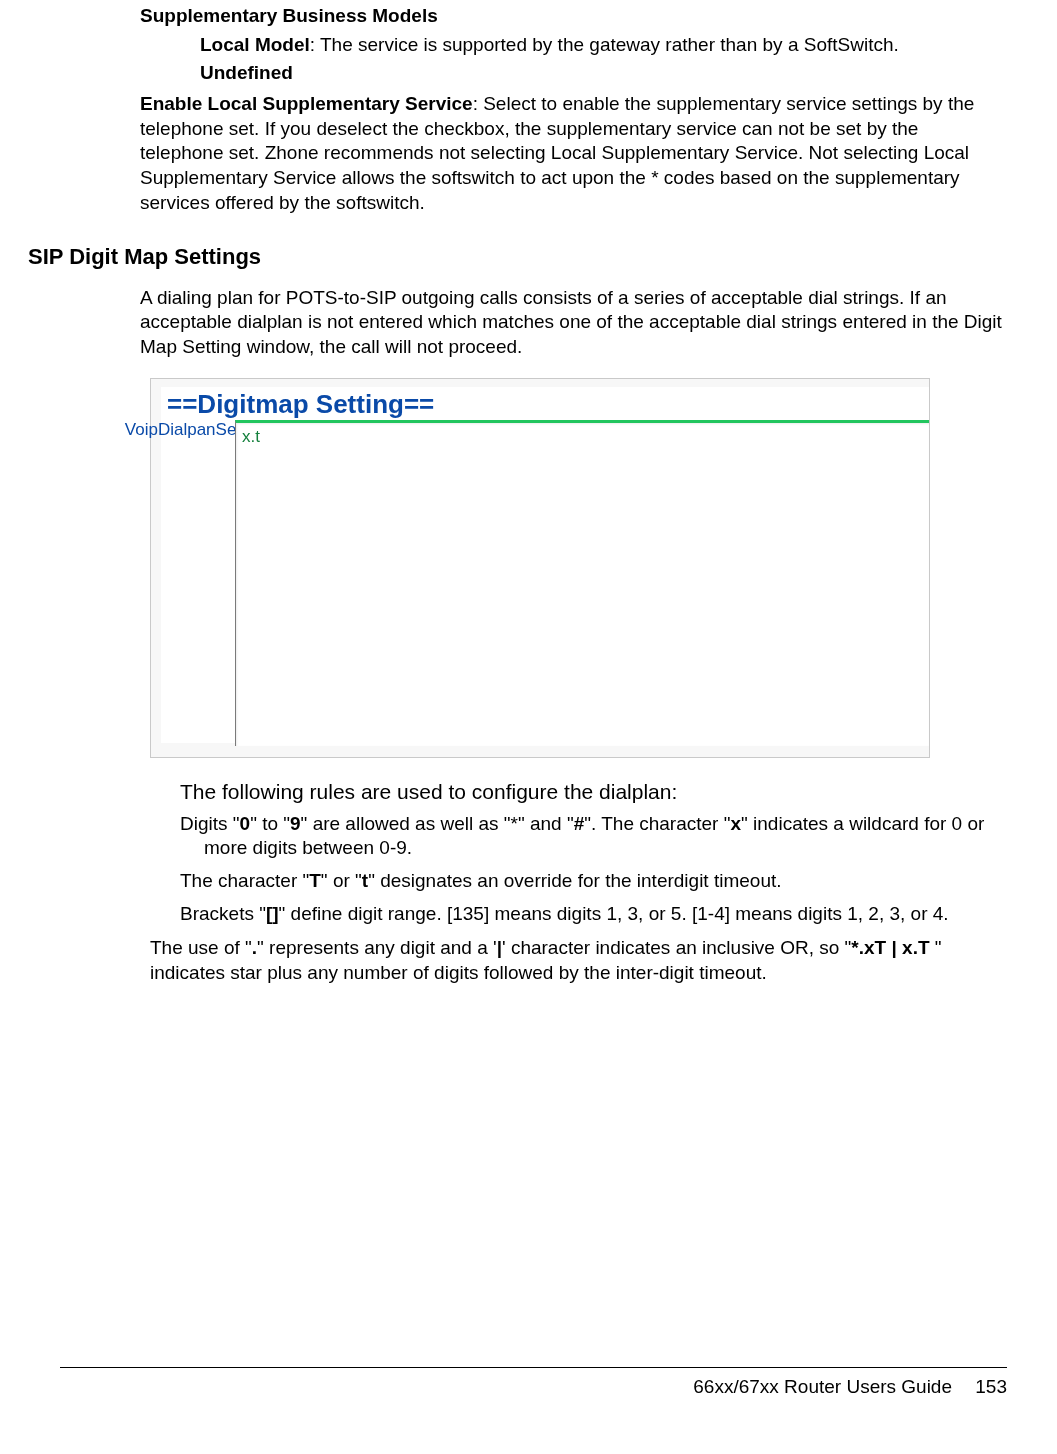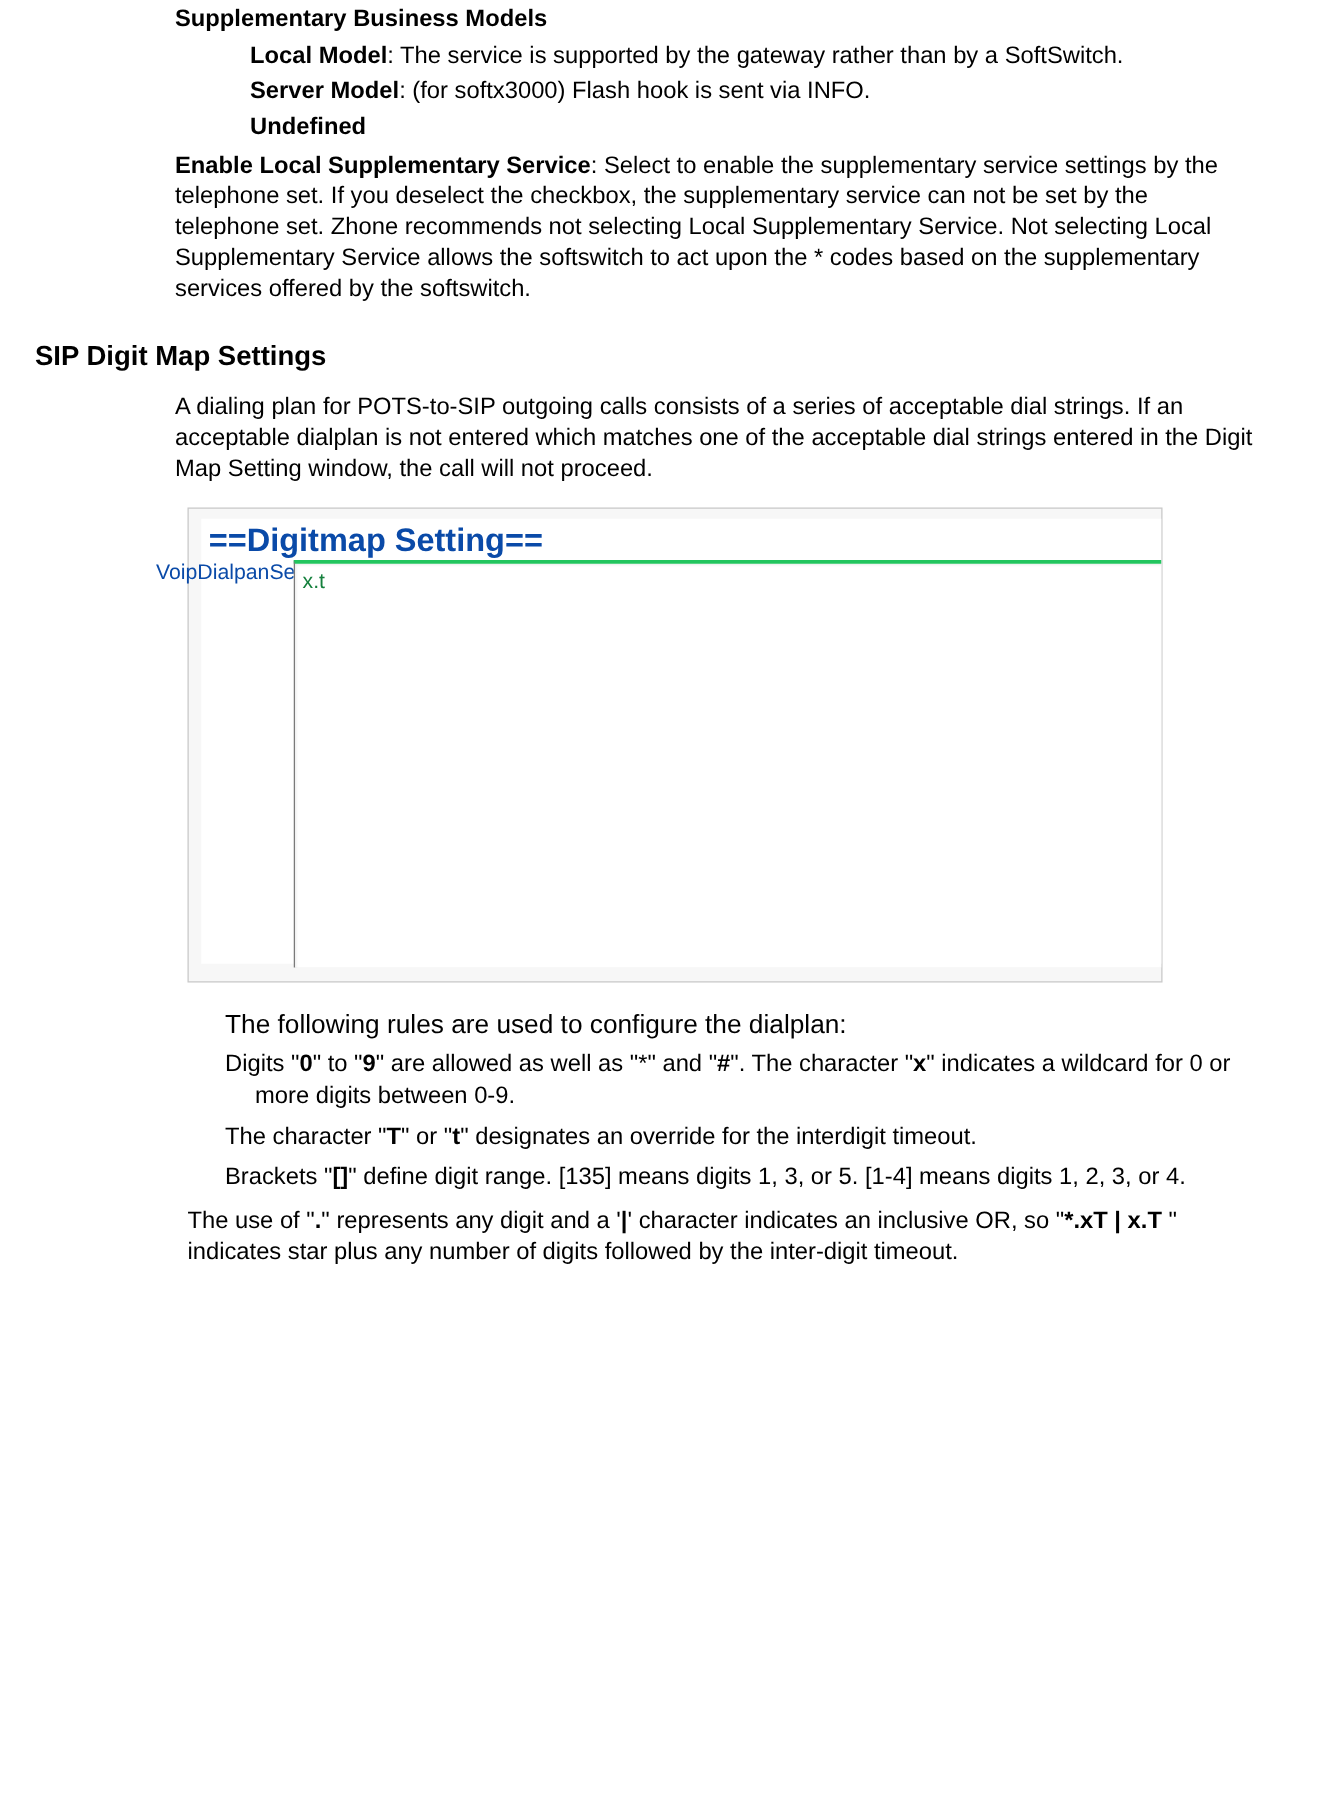--- a/index.html
+++ b/index.html
@@ -143,23 +143,20 @@
 
 <div class="page">
   <div class="content">
 
     <div class="para indent-1 bold">Supplementary Business Models</div>
 
     <div class="para indent-text">
       <span class="bold inline">Local Model</span><span class="inline">: The service is supported by the gateway rather than by a SoftSwitch.</span>
     </div>
 
-    <div class="para indent-text">
-      <span class="bold inline">Server Model</span><span class="inline">: (for softx3000) Flash hook is sent via INFO.</span>
-    </div>
 
 
     <div class="para indent-text">
       <span class="bold inline">Undefined</span>
     </div>
 
     <div class="para indent-1" style="margin-top:6px;">
       <span class="bold inline">Enable Local Supplementary Service</span><span class="inline">: Select to enable the supplementary service settings by the telephone set. If you deselect the checkbox, the supplementary service can not be set by the telephone set. Zhone recommends not selecting Local Supplementary Service. Not selecting Local Supplementary Service allows the softswitch to act upon the * codes based on the supplementary services offered by the softswitch.</span>
     </div>
 
@@ -195,13 +192,17 @@
     <div class="rule-line">
       <span class="inline">Brackets "</span><span class="bold inline">[]</span><span class="inline">" define digit range. [135] means digits 1, 3, or 5. [1-4] means digits 1, 2, 3, or 4.</span>
     </div>
 
     <div class="closing">
       <span class="inline">The use of "</span><span class="bold inline">.</span><span class="inline">" represents any digit and a '</span><span class="bold inline">|</span><span class="inline">' character indicates an inclusive OR, so "</span><span class="bold inline">*.xT | x.T </span><span class="inline">" indicates star plus any number of digits followed by the inter-digit timeout.</span>
     </div>
 
   </div>
 
+  <div class="footer">
+    <span>66xx/67xx Router Users Guide</span>
+    <span class="pg">153</span>
+  </div>
 </div>
 
 </body></html>

